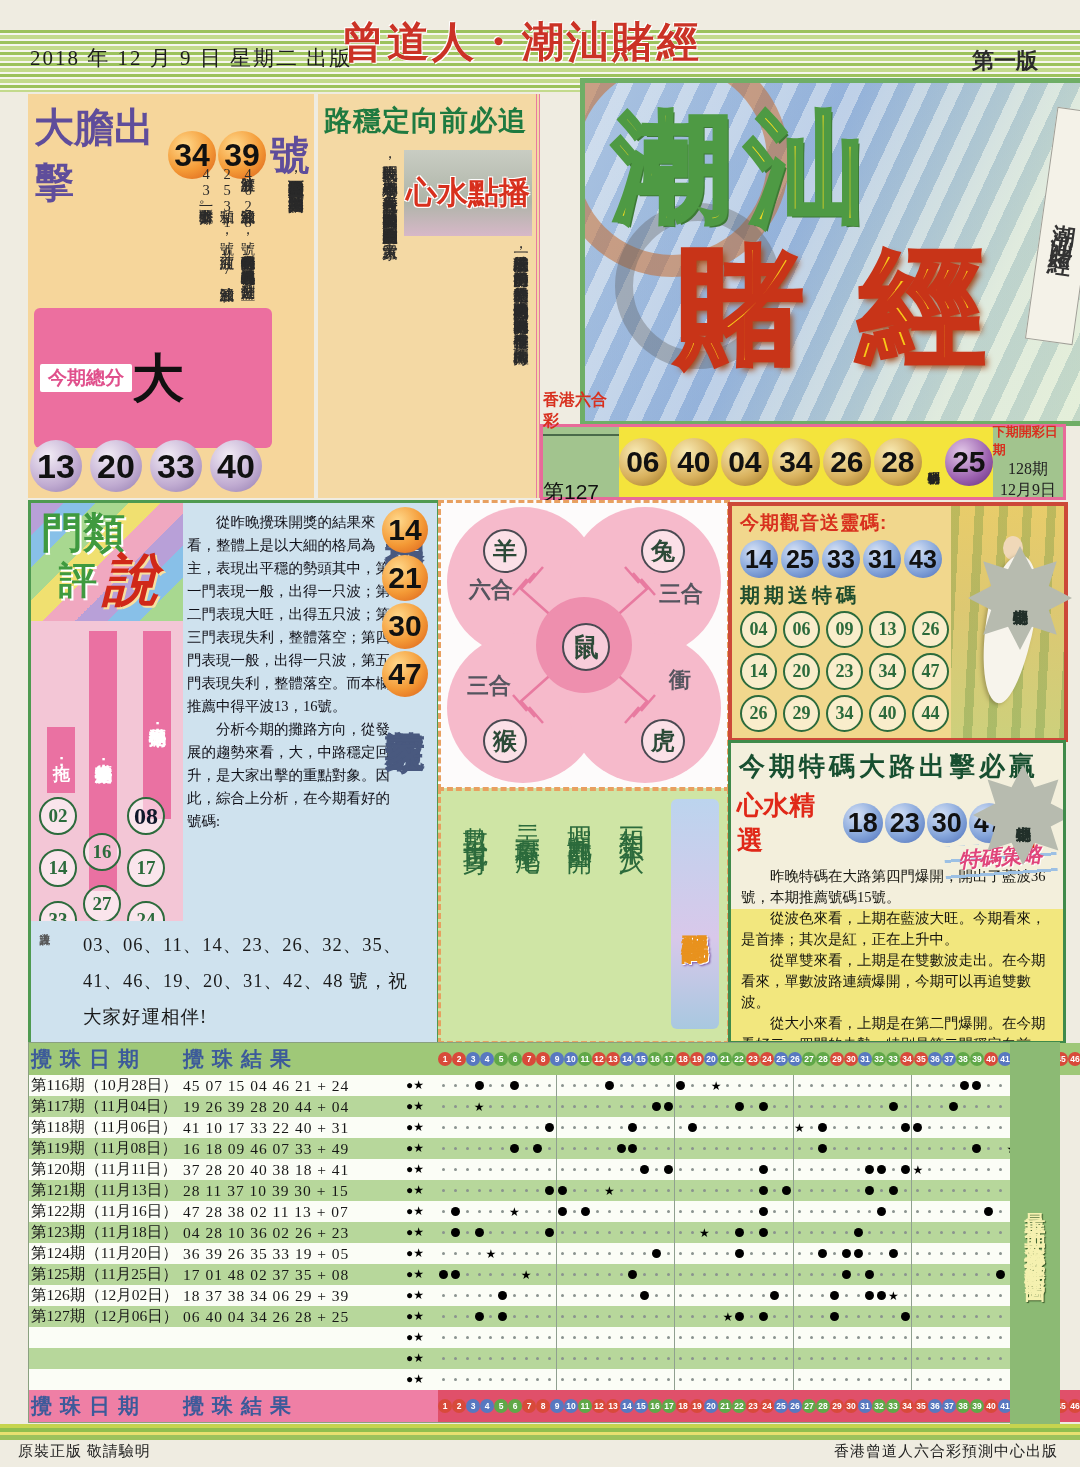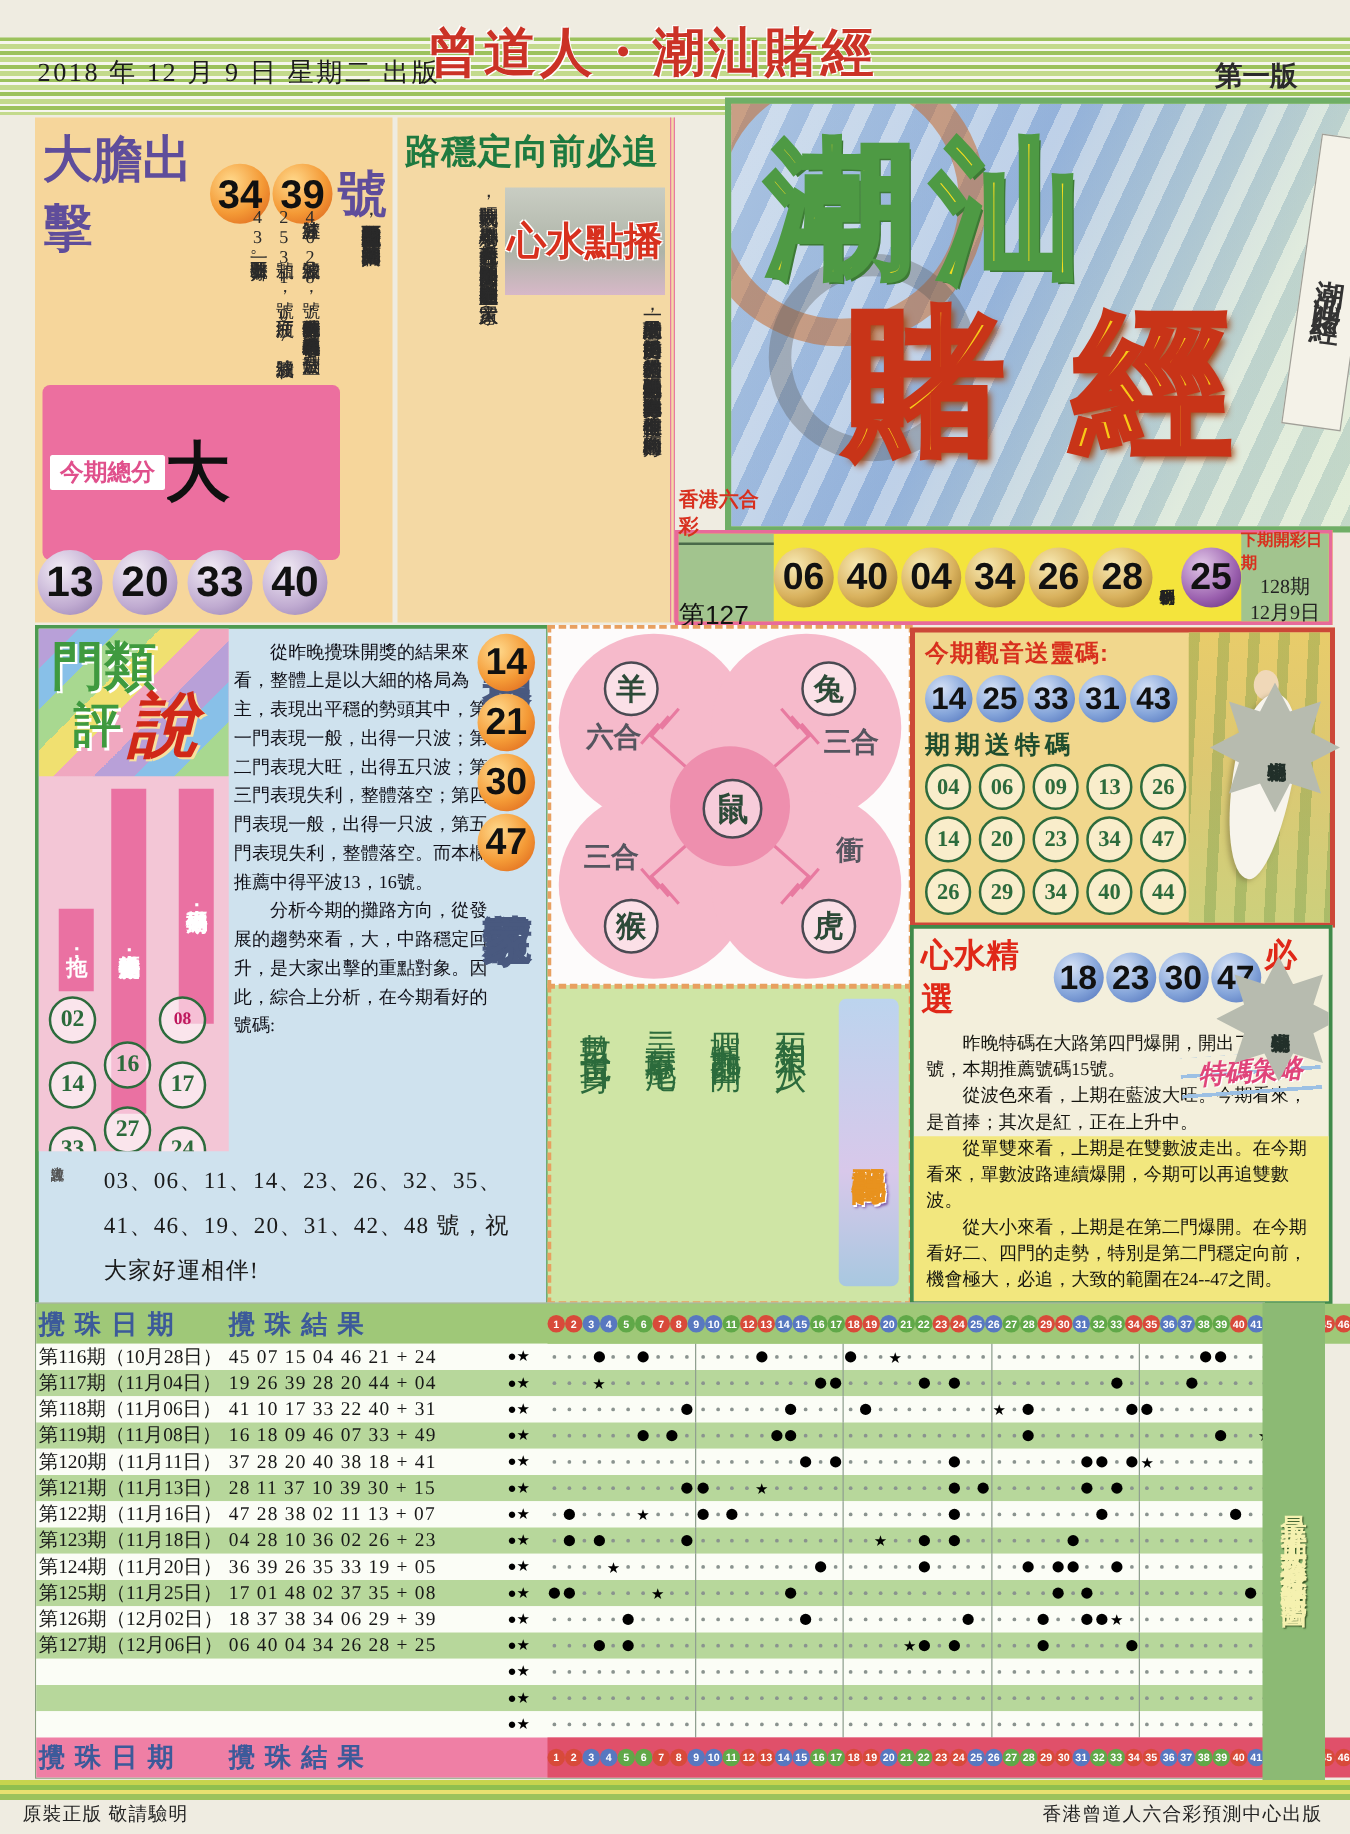--- a/index.html
+++ b/index.html
@@ -222,21 +222,21 @@
     </div>
     <div class="cat-banner" style="right:12px;top:128px;height:180px;">今期提供平碼:</div>
     <div class="cat-banner" style="left:58px;top:128px;height:252px;">今期提供連碼雙膽:</div>
     <div class="cat-banner" style="left:16px;top:224px;height:58px;">拖:</div>
     <div class="cat-circ" style="left:8px;top:294px;" id="cat-tuo">
         <span class="ring" style="height: 34px; width: 34px; font-size: 19px; border-color: rgb(44, 107, 60); color: rgb(44, 107, 60);">02</span>
         <span class="ring" style="height: 34px; width: 34px; font-size: 19px; border-color: rgb(44, 107, 60); color: rgb(44, 107, 60);">14</span>
         <span class="ring" style="height: 34px; width: 34px; font-size: 19px; border-color: rgb(44, 107, 60); color: rgb(44, 107, 60);">33</span>
       </div>
     <div class="cat-circ" style="left:96px;top:294px;" id="cat-ping">
-        <span class="ring" style="height: 34px; width: 34px; font-size: 14px; border-color: rgb(44, 107, 60); color: #be185d;">08</span>
+        <span class="ring" style="height: 34px; width: 34px; font-size: 24px; border-color: rgb(44, 107, 60); color: #0f172a;">08</span>
         <span class="ring" style="height: 34px; width: 34px; font-size: 19px; border-color: rgb(44, 107, 60); color: rgb(44, 107, 60);">17</span>
         <span class="ring" style="height: 34px; width: 34px; font-size: 19px; border-color: rgb(44, 107, 60); color: rgb(44, 107, 60);">24</span>
       </div>
     <div class="cat-circ" style="left:52px;top:330px;" id="cat-lian">
         <span class="ring" style="height: 34px; width: 34px; font-size: 19px; border-color: rgb(44, 107, 60); color: rgb(44, 107, 60);">16</span>
         <span class="ring" style="height: 34px; width: 34px; font-size: 19px; border-color: rgb(44, 107, 60); color: rgb(44, 107, 60);">27</span>
       </div>
   </div>
   <div class="abs commText">
     <p>從昨晚攪珠開獎的結果來看，整體上是以大細的格局為主，表現出平穩的勢頭其中，第一門表現一般，出得一只波；第二門表現大旺，出得五只波；第三門表現失利，整體落空；第四門表現一般，出得一只波，第五門表現失利，整體落空。而本欄推薦中得平波13，16號。</p>
@@ -330,20 +330,21 @@
     <div class="gy-head"></div>
     <div class="robe"></div>
   </div>
   <div class="burst" style="right:-8px;top:40px;width:104px;height:104px;">
     <span>上期中特碼</span>
   </div>
 </div>
 
 <div class="abs sp">
   <div class="sp-yellow"></div>
+  <div class="sp-title">今期特碼大路出擊必贏</div>
   <div class="sp-row">
     <span class="sp-red">心水精選</span>
     <span id="sp-balls" style="display:flex;gap:2px;">
         <span class="ball blue" style="height: 40px; width: 40px; font-size: 27px;">18</span>
         <span class="ball blue" style="height: 40px; width: 40px; font-size: 27px;">23</span>
         <span class="ball blue" style="height: 40px; width: 40px; font-size: 27px;">30</span>
         <span class="ball blue" style="height: 40px; width: 40px; font-size: 27px;">47</span>
       </span>
     <span class="sp-red">必贏</span>
   </div>

